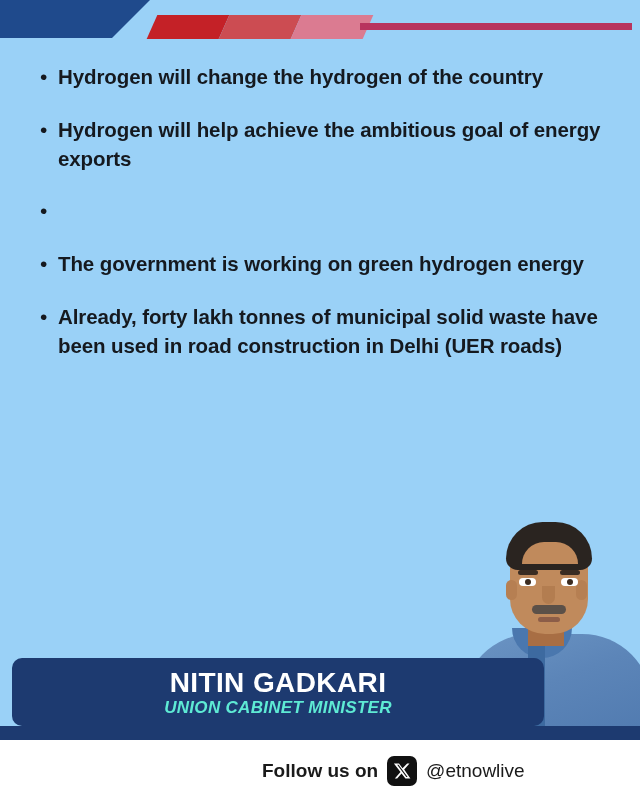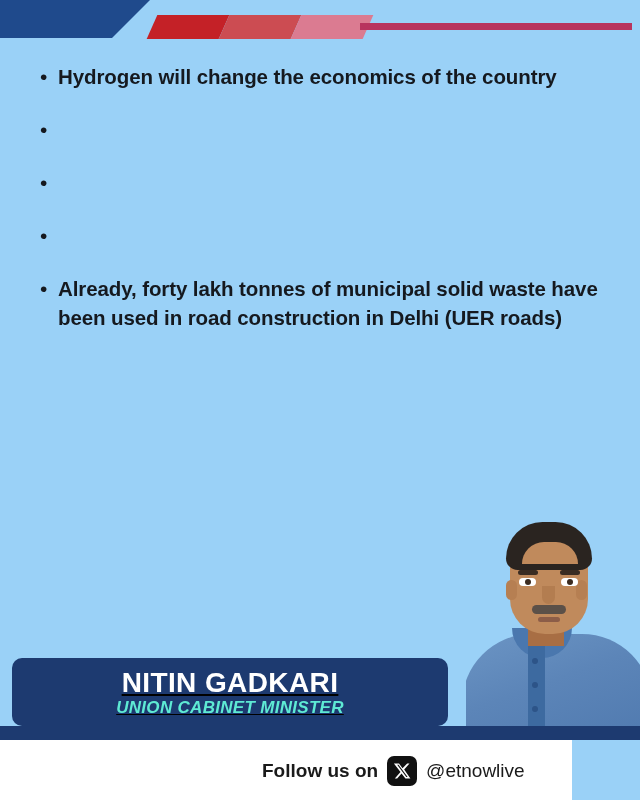--- a/index.html
+++ b/index.html
@@ -107,40 +107,40 @@
   .ph-eye i { position:absolute; left:6px; top:1px; width:6px; height:6px; border-radius:50%; background:#3b2b20; display:block; }
   .ph-nose { position:absolute; left:76px; top:78px; width:13px; height:18px; background:#b37d50; border-radius:0 0 8px 8px; }
   .ph-mous { position:absolute; left:66px; top:97px; width:34px; height:9px; background:#5b5048; border-radius:5px; }
   .ph-mouth { position:absolute; left:72px; top:109px; width:22px; height:5px; background:#8c5d48; border-radius:4px; }
   .ph-ear { position:absolute; top:72px; width:11px; height:20px; background:#b67f52; border-radius:6px; }
   .ph-ear.l { left:40px; }
   .ph-ear.r { left:110px; }
 
   
   #banner {
-    position:absolute; left:12px; top:658px; width:436px; height:68px;
+    position:absolute; left:12px; top:658px; width:532px; height:68px;
     background:#1d3a70; border-radius:10px;
-    display:flex; flex-direction:column; align-items:center; justify-content:center;text-decoration:underline;
+    display:flex; flex-direction:column; align-items:center; justify-content:center;
   }
   #banner-name {
     color:#ffffff; font-size:28px; font-weight:bold;
     letter-spacing:0.4px; line-height:31px;
   }
   #banner-role {
     color:#5eead4; font-size:17px; font-weight:bold; font-style:italic;
     letter-spacing:0.3px; line-height:20px;
   }
   .banner-strip {
     position:absolute; left:0; top:726px; width:640px; height:14px;
     background:#1d3a70;
   }
 
   
   #footer {
-    position:absolute; left:0; top:740px; width:572px; height:60px;
+    position:absolute; left:0; top:740px; width:640px; height:60px;
     background:#ffffff;
   }
   #follow-group {
     position:absolute; left:262px; top:16px;
     display:flex; align-items:center; gap:9px;
   }
   #follow-label { font-size:19px; font-weight:bold; color:#1a1a1a; }
   #x-icon {
     width:30px; height:30px; background:#111; border-radius:7px;
     display:flex; align-items:center; justify-content:center;
@@ -154,30 +154,32 @@
   <div class="hdr-navy"></div>
   <div class="hdr-bar b1"></div>
   <div class="hdr-bar b2"></div>
   <div class="hdr-bar b3"></div>
   <div class="hdr-line"></div>
 </div>
 
 <div id="bullets">
   <div class="bullet">
     <span class="bullet-dot">•</span>
-    <span class="bullet-text">Hydrogen will change the economics of the country</span>
-  </div>
-  <div class="bullet">
-    <span class="bullet-dot">•</span>
-  </div>
-  <div class="bullet">
-    <span class="bullet-dot">•</span>
-  </div>
-  <div class="bullet">
-    <span class="bullet-dot">•</span>
+    <span class="bullet-text">Hydrogen will change the hydrogen of the country</span>
+  </div>
+  <div class="bullet">
+    <span class="bullet-dot">•</span>
+    <span class="bullet-text">Hydrogen will help achieve the ambitious goal of energy exports</span>
+  </div>
+  <div class="bullet">
+    <span class="bullet-dot">•</span>
+  </div>
+  <div class="bullet">
+    <span class="bullet-dot">•</span>
+    <span class="bullet-text">The government is working on green hydrogen energy</span>
   </div>
   <div class="bullet">
     <span class="bullet-dot">•</span>
     <span class="bullet-text">Already, forty lakh tonnes of municipal solid waste have been used in road construction in Delhi (UER roads)</span>
   </div>
 </div>
 
 <div id="photo">
   <div class="ph-body"></div>
   <div class="ph-collar"></div>

